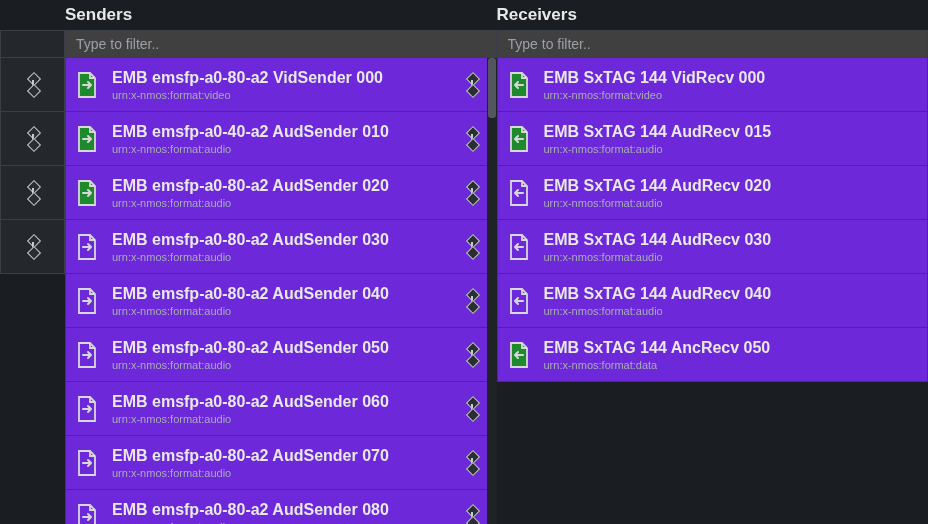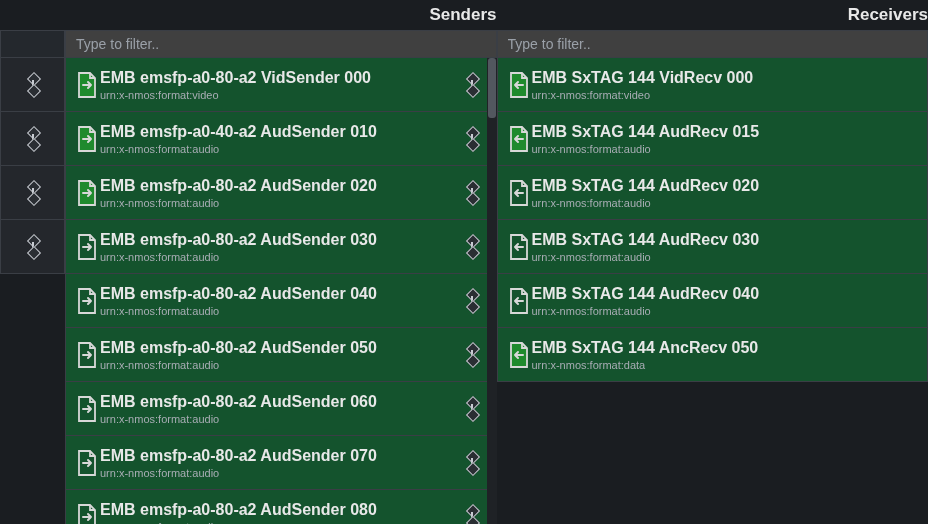--- a/index.html
+++ b/index.html
@@ -17,21 +17,21 @@
   }
   .headers {
     display: flex;
     height: 30px;
   }
   .headers .spacer-left {
     width: 65px;
   }
   .headers .col-head {
     flex: 1;
-    text-align: right;
+    text-align: left;
     font-weight: bold;
     font-size: 17px;
     line-height: 30px;
     color: #e8e8e8;
   }
   .body {
     display: flex;
     height: calc(100% - 30px);
   }
   .side-col {
@@ -100,24 +100,25 @@
     top: 0; left: 1px;
     width: 8px;
     height: 60px;
     background: #52575f;
     border-radius: 3px;
   }
   .row {
     height: 55px;
     border: 1px solid #3a3e45;
     margin-top: -1px;
-    background: #14532d;
+    background: #6d28d9;
     display: flex;
     align-items: center;
     padding: 0 8px 0 8px;
+    gap: 12px;
   }
   .panel.senders .row { padding-right: 14px; }
   .row .icon-box {
     width: 26px; height: 30px;
     flex-shrink: 0;
     display:flex; align-items:center; justify-content:center;
   }
   .row .texts {
     flex: 1;
     min-width: 0;

